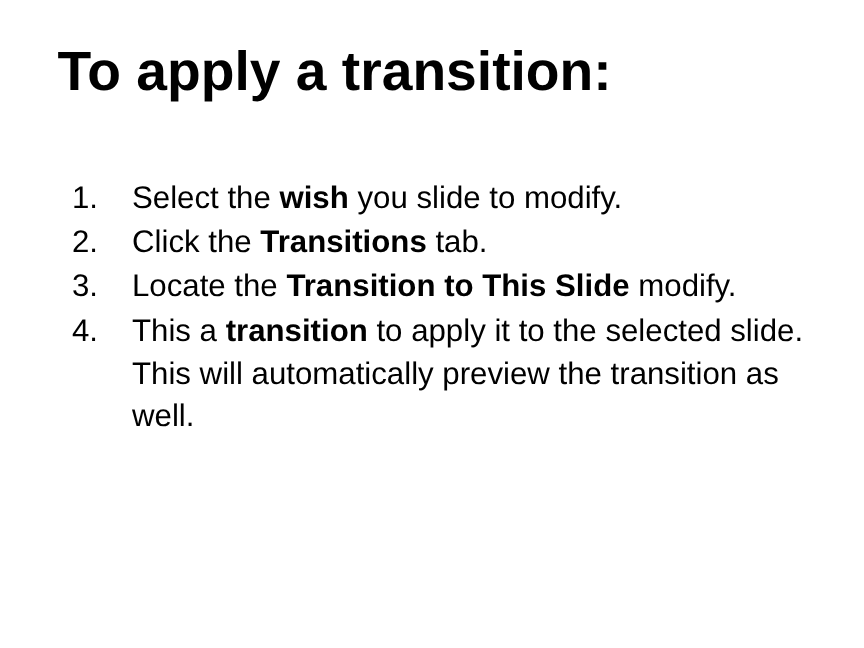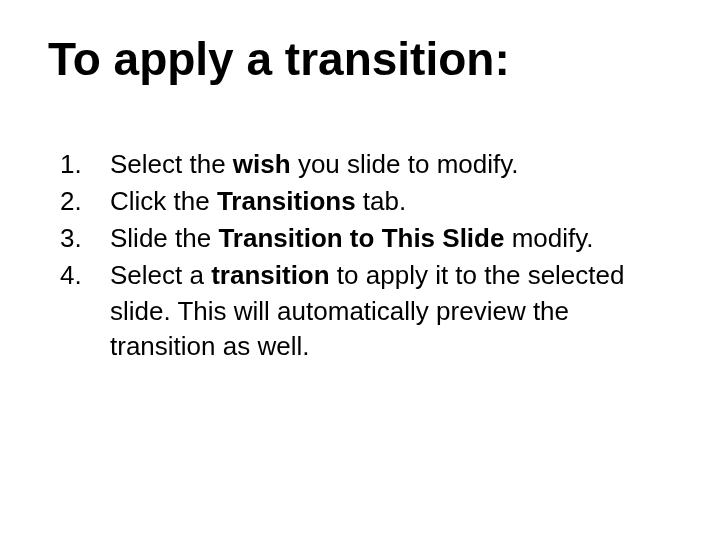--- a/index.html
+++ b/index.html
@@ -49,18 +49,18 @@
 <h1 class="title">To apply a transition:</h1>
 
 <ol class="list">
   <li>
     <span>Select the </span><span class="bold">wish</span><span> you slide to modify.</span>
   </li>
   <li>
     <span>Click the </span><span class="bold">Transitions</span><span> tab.</span>
   </li>
   <li>
-    <span>Slide the </span><span class="bold">Transition to This Slide</span><span> modify.</span>
+    <span>Locate the </span><span class="bold">Transition to This Slide</span><span> modify.</span>
   </li>
   <li>
-    <span>Select a </span><span class="bold">transition</span><span> to apply it to the selected slide. This will automatically preview the transition as well.</span>
+    <span>This a </span><span class="bold">transition</span><span> to apply it to the selected slide. This will automatically preview the transition as well.</span>
   </li>
 </ol>
 
 </body></html>

